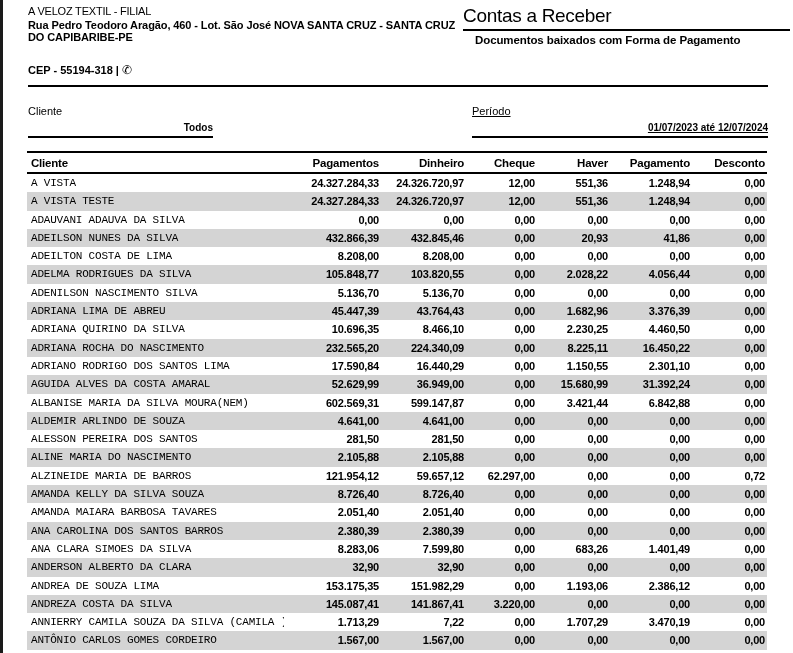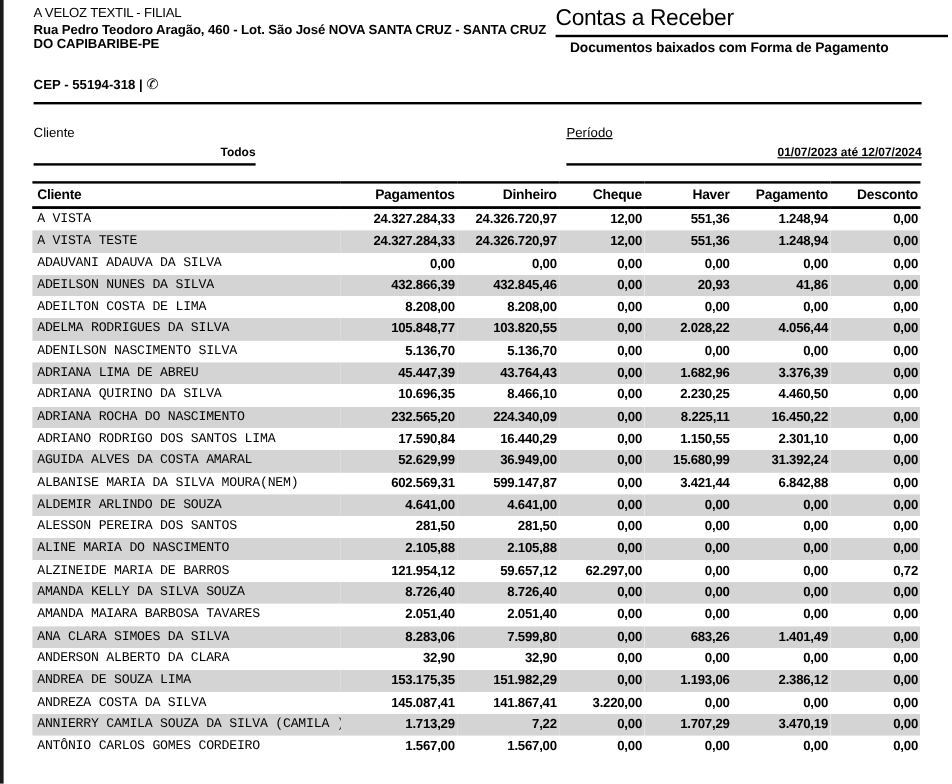--- a/index.html
+++ b/index.html
@@ -298,20 +298,29 @@
         <tr>
           <td class="name">AMANDA MAIARA BARBOSA TAVARES</td>
           <td class="num">2.051,40</td>
           <td class="num">2.051,40</td>
           <td class="num">0,00</td>
           <td class="num">0,00</td>
           <td class="num">0,00</td>
           <td class="num">0,00</td>
         </tr>
         <tr>
+          <td class="name">ANA CAROLINA DOS SANTOS BARROS</td>
+          <td class="num">2.380,39</td>
+          <td class="num">2.380,39</td>
+          <td class="num">0,00</td>
+          <td class="num">0,00</td>
+          <td class="num">0,00</td>
+          <td class="num">0,00</td>
+        </tr>
+        <tr>
           <td class="name">ANA CLARA SIMOES DA SILVA</td>
           <td class="num">8.283,06</td>
           <td class="num">7.599,80</td>
           <td class="num">0,00</td>
           <td class="num">683,26</td>
           <td class="num">1.401,49</td>
           <td class="num">0,00</td>
         </tr>
         <tr>
           <td class="name">ANDERSON ALBERTO DA CLARA</td>

